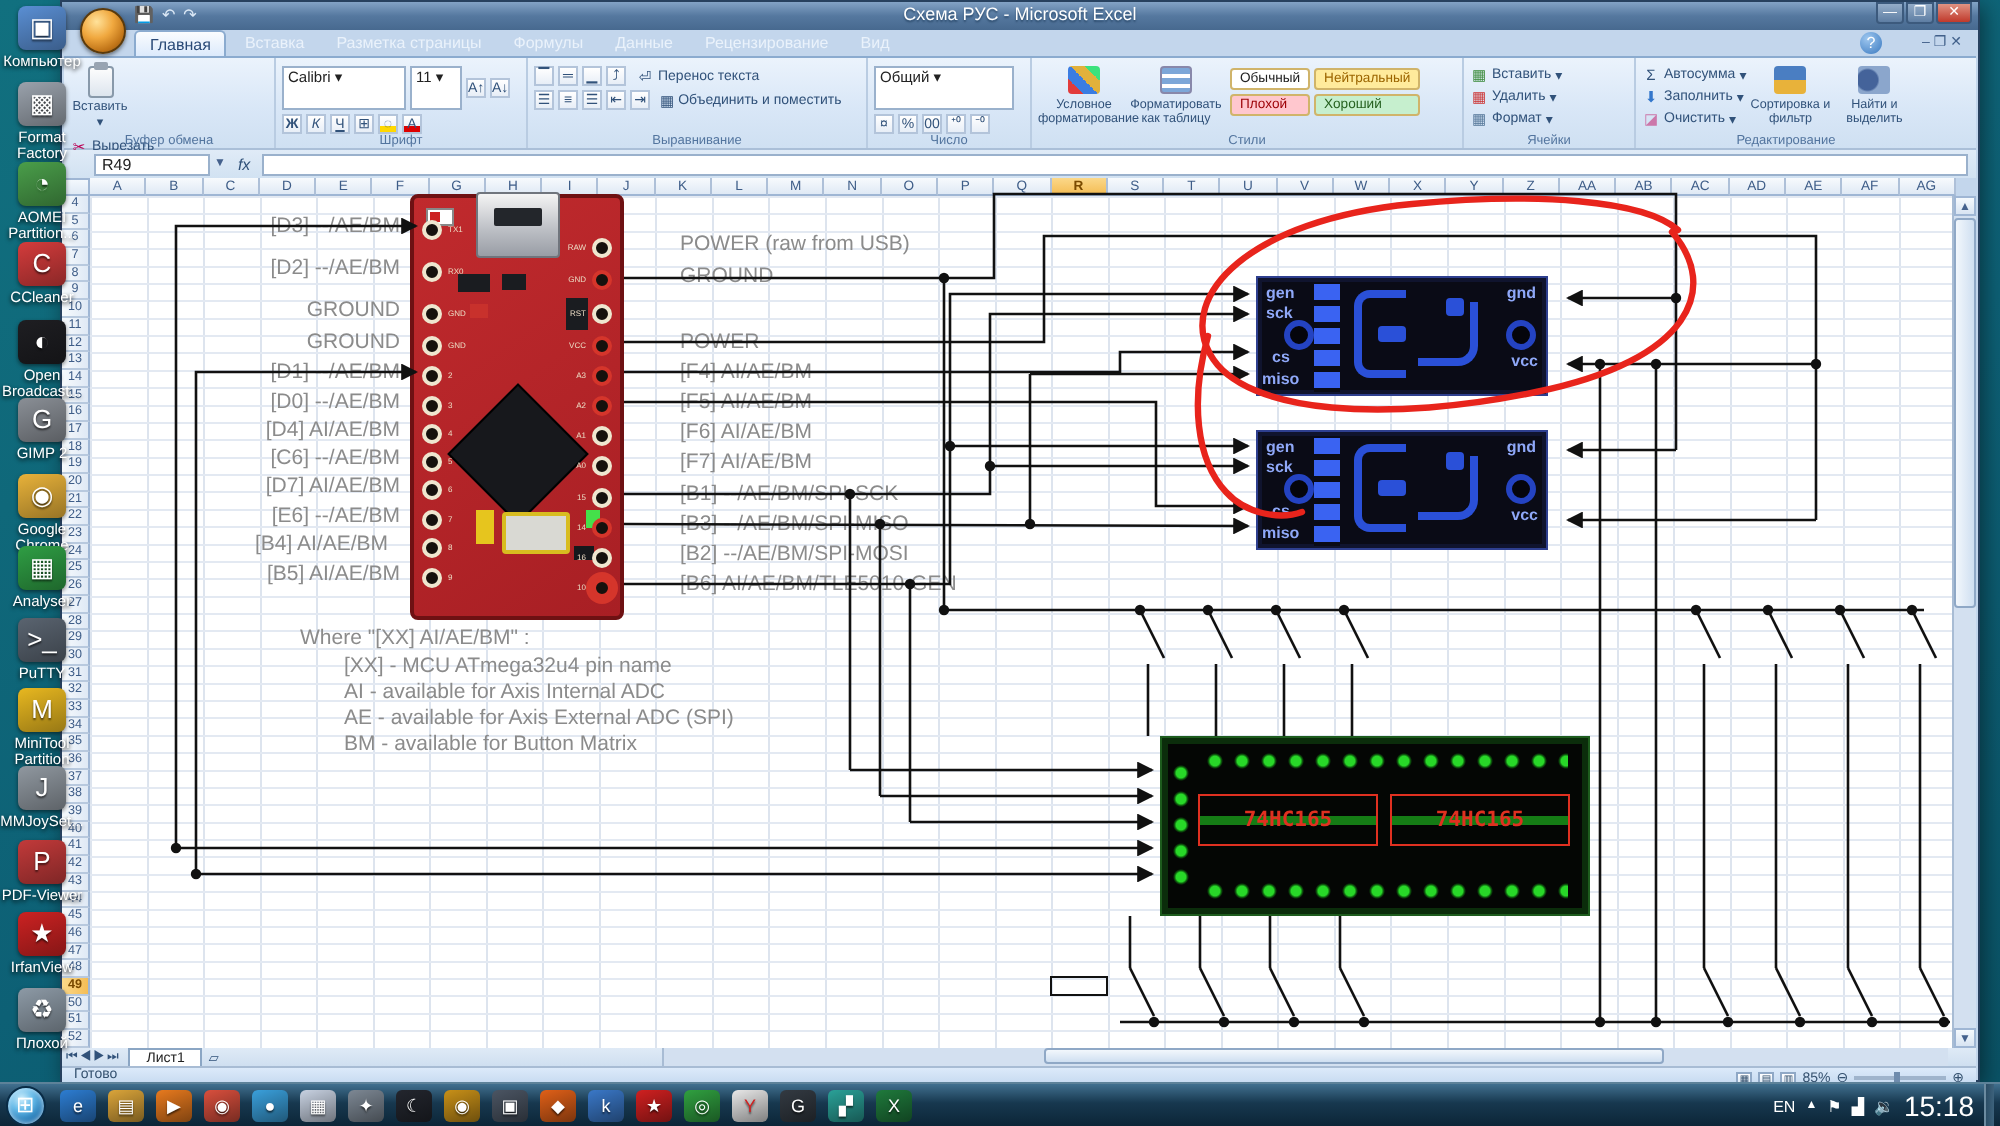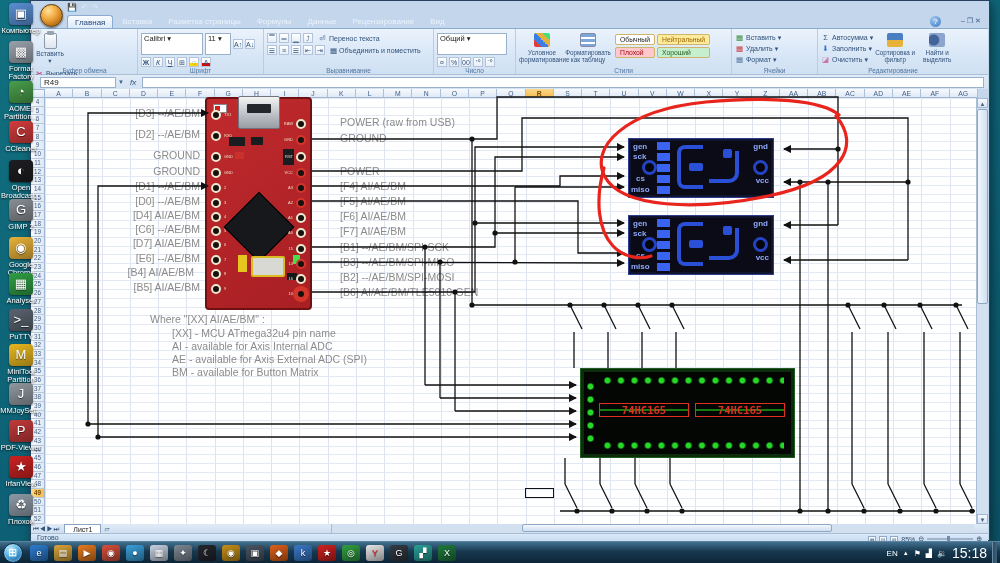--- a/index.html
+++ b/index.html
@@ -38,21 +38,21 @@
   .mi{width:9px;font-size:7.5px;text-align:center}
   .selbox{display:inline-block;background:#fff;border:1px solid #9ab1cc;font-size:7.5px;padding:0 2px;height:22px;line-height:10px;color:#222}
   .btnrow{display:flex;gap:2px;align-items:center;margin-top:2px;font-size:7.5px;color:#31527a}
   .sq{display:inline-block;width:10px;height:10px;border:1px solid #b3c4da;background:linear-gradient(#fff,#e7eef7);text-align:center;font-size:7px;line-height:9px;color:#31527a}
   .chipstyle{font-size:6.8px;padding:1px 4px;border:1px solid #d0b46a;border-radius:2px;white-space:nowrap}
   #chips{float:left;display:grid;grid-template-columns:auto auto;gap:2px;margin:3px 0 0 4px}
   .big2{float:left;width:46px;text-align:center;font-size:6.3px;color:#31527a;line-height:7px;padding-top:1px}
   .bicon{display:block;width:16px;height:14px;margin:1px auto 2px;border-radius:2px}
   
   #fbar{position:absolute;left:1px;right:1px;top:74px;height:14px;background:linear-gradient(#e0ebf7,#d2e2f2);display:flex;align-items:center}
-  #namebox{width:76px;height:11px;background:#fff;border:1px solid #9ab1cc;margin-left:8px;font-size:8px;padding:0 3px;color:#222}
+  #namebox{width:58px;height:11px;background:#fff;border:1px solid #9ab1cc;margin-left:15px;font-size:8px;padding:0 3px;color:#222}
   #fx{font-size:8px;font-style:italic;color:#31527a;margin:0 6px}
   #finput{flex:1;height:11px;background:#fff;border:1px solid #9ab1cc;margin-right:4px}
   
   #corner{position:absolute;left:0;top:88px;width:14px;height:9px;background:linear-gradient(#f3f8fd,#dfe9f5);border:1px solid #9fb6d4}
   #colhdr{position:absolute;left:14px;top:88px;width:933px;height:9px;display:flex}
   .col{width:28.27px;font-size:6.8px;line-height:9px;text-align:center;color:#3e5d88;background:linear-gradient(#f7fafd,#dfe9f5);border-right:1px solid #aec0d8;border-bottom:1px solid #9fb6d4}
   .col.sel{background:linear-gradient(#fbd88a,#f4bd55);color:#7a4a00;font-weight:bold}
   #rowhdr{position:absolute;left:0;top:97px;width:14px;height:426px;display:flex;flex-direction:column;overflow:hidden}
   .row{height:8.69px;flex:none;font-size:6.3px;line-height:8.6px;text-align:center;color:#3e5d88;background:linear-gradient(90deg,#f7fafd,#dfe9f5);border-bottom:1px solid #b8c9de;border-right:1px solid #9fb6d4}
   .row.sel{background:linear-gradient(90deg,#fbd88a,#f4bd55);color:#7a4a00;font-weight:bold}
@@ -113,21 +113,21 @@
   .t1{left:48px;top:6px;width:26px;height:44px;border:4px solid #2a50d8;border-right:none;border-radius:8px 0 0 8px}
   .t2{left:80px;top:12px;width:30px;height:32px;border:4px solid #2a50d8;border-left:none;border-top:none;border-radius:0 0 10px 0}
   .t3{left:94px;top:10px;width:9px;height:9px;background:#2a50d8;border-radius:2px}
   .t4{left:60px;top:24px;width:14px;height:8px;background:#2a50d8;border-radius:2px}
   
   #pcb{position:absolute;left:580px;top:368px;width:215px;height:90px;background:#040604;border:1px solid #1d5c1d;box-shadow:inset 0 0 0 3px #0b2d0b}
   #pcb i{position:absolute;display:block}
   .prow{left:20px;right:10px;height:15px;background:radial-gradient(circle at 6.5px 7.5px,#28d828 2.4px,#0d5c0d 3.2px,transparent 4px);background-size:13.5px 15px}
   .ptop{top:4px}.pbot{bottom:4px}
   .pcol{left:3px;top:11px;width:13px;height:66px;background:radial-gradient(circle at 6.5px 6.5px,#28d828 2.4px,#0d5c0d 3.2px,transparent 4px);background-size:13px 13px}
-  .chipg{position:absolute;top:34px;height:14px;width:90px;border:1px solid #e03020;color:#e03020;display:flex;align-items:flex-start;justify-content:center;
+  .chipg{position:absolute;top:28px;height:26px;width:90px;border:1px solid #e03020;color:#e03020;display:flex;align-items:center;justify-content:center;
          font:bold 10.5px "DejaVu Sans Mono",monospace;background:linear-gradient(0deg,transparent 40%,#157c15 40% 58%,transparent 58%)}
   .cg1{left:18px}.cg2{left:114px}
   
   #selcell{position:absolute;left:525px;top:488px;width:29px;height:10px;border:1.6px solid #111;background:transparent}
   
   #wires{position:absolute;inset:0;z-index:4;pointer-events:none}
   
   #tb{position:absolute;left:0;bottom:0;width:1000px;height:22px;z-index:10;background:linear-gradient(180deg,#41708f,#17384f 45%,#0c2537);border-top:1px solid #5d8299}
   #starto{position:absolute;left:3px;top:1px;width:20px;height:20px;border-radius:50%;
     background:radial-gradient(circle at 38% 30%,#cfeefc,#63b9e8 35%,#1a6fae 70%,#0b3a62);border:1px solid #0a2c46;box-shadow:inset 0 0 3px #dff3ff}
@@ -193,20 +193,28 @@
       <div class="ic" style="background: linear-gradient(160deg, rgb(204, 34, 34), rgba(0, 0, 0, 0.35)), rgb(204, 34, 34);">★</div>
       <div class="lab">IrfanView</div>
     </div>
     <div class="dicon" style="top: 494px;">
       <div class="ic" style="background: linear-gradient(160deg, rgb(141, 154, 166), rgba(0, 0, 0, 0.35)), rgb(141, 154, 166);">♻</div>
       <div class="lab">Плохой</div>
     </div>
   </div>
 
 <div id="xl">
+  <div id="tbar">
+    <div id="title">Схема РУС  -  Microsoft Excel</div>
+    <div id="winbtns">
+      <div class="wb">—</div>
+      <div class="wb">❐</div>
+      <div class="wb close">✕</div>
+    </div>
+  </div>
   <div id="orb"></div>
   <div class="qat">
     <span>💾</span>
     <span>↶</span>
     <span>↷</span>
   </div>
   <div id="tabs">
       <span class="tab active">Главная</span>
       <span class="tab">Вставка</span>
       <span class="tab">Разметка страницы</span>

